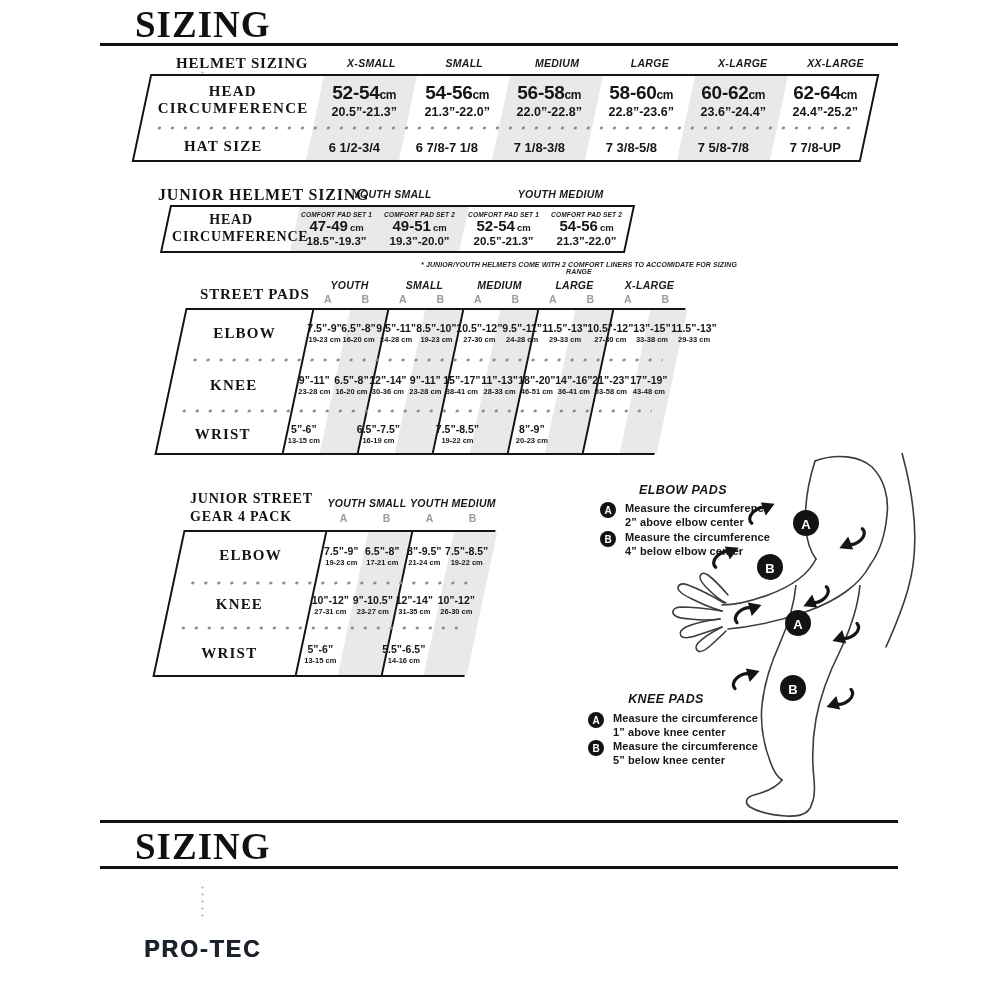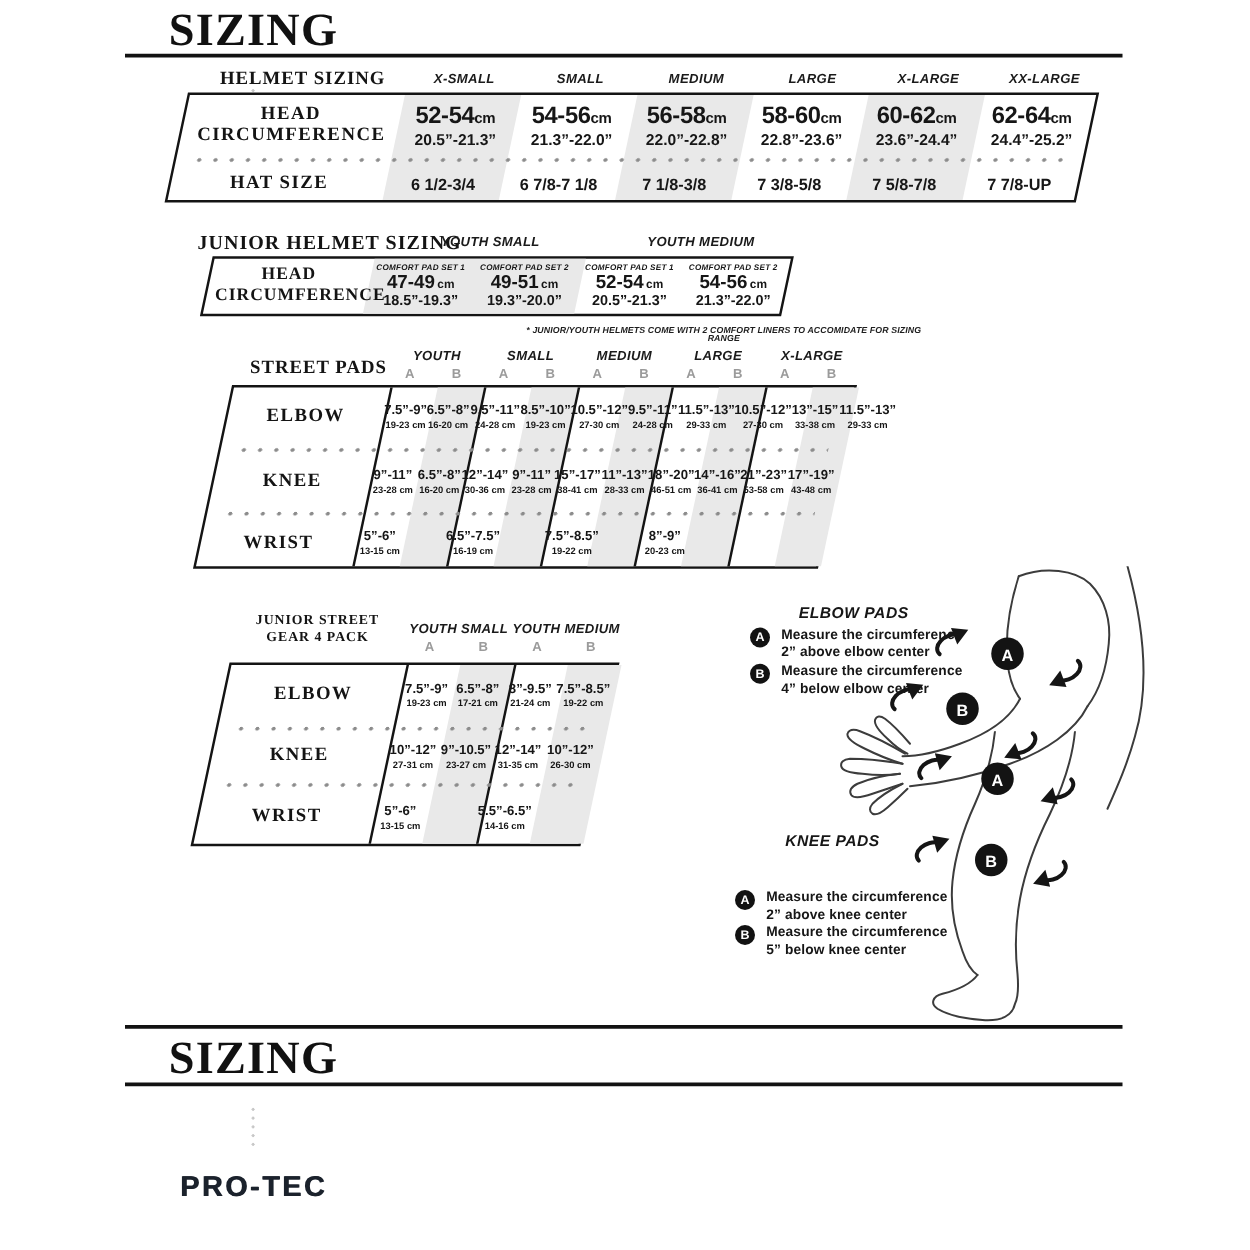--- a/index.html
+++ b/index.html
@@ -434,21 +434,21 @@
       <div class="cd">
           <div class="us">
             <div class="vin"></div>
             <div class="vcm"></div>
           </div>
         </div>
     </div>
   </div>
 </div>
 
-<div class="sectitle" style="left:190px; top:490px; width:128px; font-size:11px; text-align:center; line-height:1.25;">
+<div class="sectitle" style="left:190px; top:490px; width:128px; font-size:14px; line-height:1.25;">
   <div>JUNIOR STREET</div>
   <div>GEAR 4 PACK</div>
 </div>
 <div class="ghead" style="left:324px; top:497px; width:172px;">
   <div>YOUTH SMALL</div>
   <div>YOUTH MEDIUM</div>
 </div>
 <div class="abrow" style="left:322px; top:512px; width:172px;">
   <div>A</div>
     <div>B</div>
@@ -601,26 +601,26 @@
   <g>
     <circle cx="166" cy="70" r="13" fill="#131313"></circle>
     <text x="166" y="71" text-anchor="middle" dominant-baseline="central" fill="#fff" font-size="13" font-weight="bold">A</text>
   </g>
   <g>
     <circle cx="130" cy="114" r="13" fill="#131313"></circle>
     <text x="130" y="115" text-anchor="middle" dominant-baseline="central" fill="#fff" font-size="13" font-weight="bold">B</text>
   </g>
 </svg>
 
-<div class="mtitle" style="left:596px; top:666px; width:140px;">KNEE PADS</div>
+<div class="mtitle" style="left:596px; top:692px; width:140px;">KNEE PADS</div>
 <div class="mitem" style="left:588px; top:712px; width:200px;">
   <div class="mbadge">A</div>
   <div class="mtext">
     <div>Measure the circumference</div>
-    <div>2” above knee center</div>
+    <div>1” above knee center</div>
   </div>
 </div>
 <div class="mitem" style="left:588px; top:740px; width:200px;">
   <div class="mbadge">B</div>
   <div class="mtext">
     <div>Measure the circumference</div>
     <div>5” below knee center</div>
   </div>
 </div>
 

